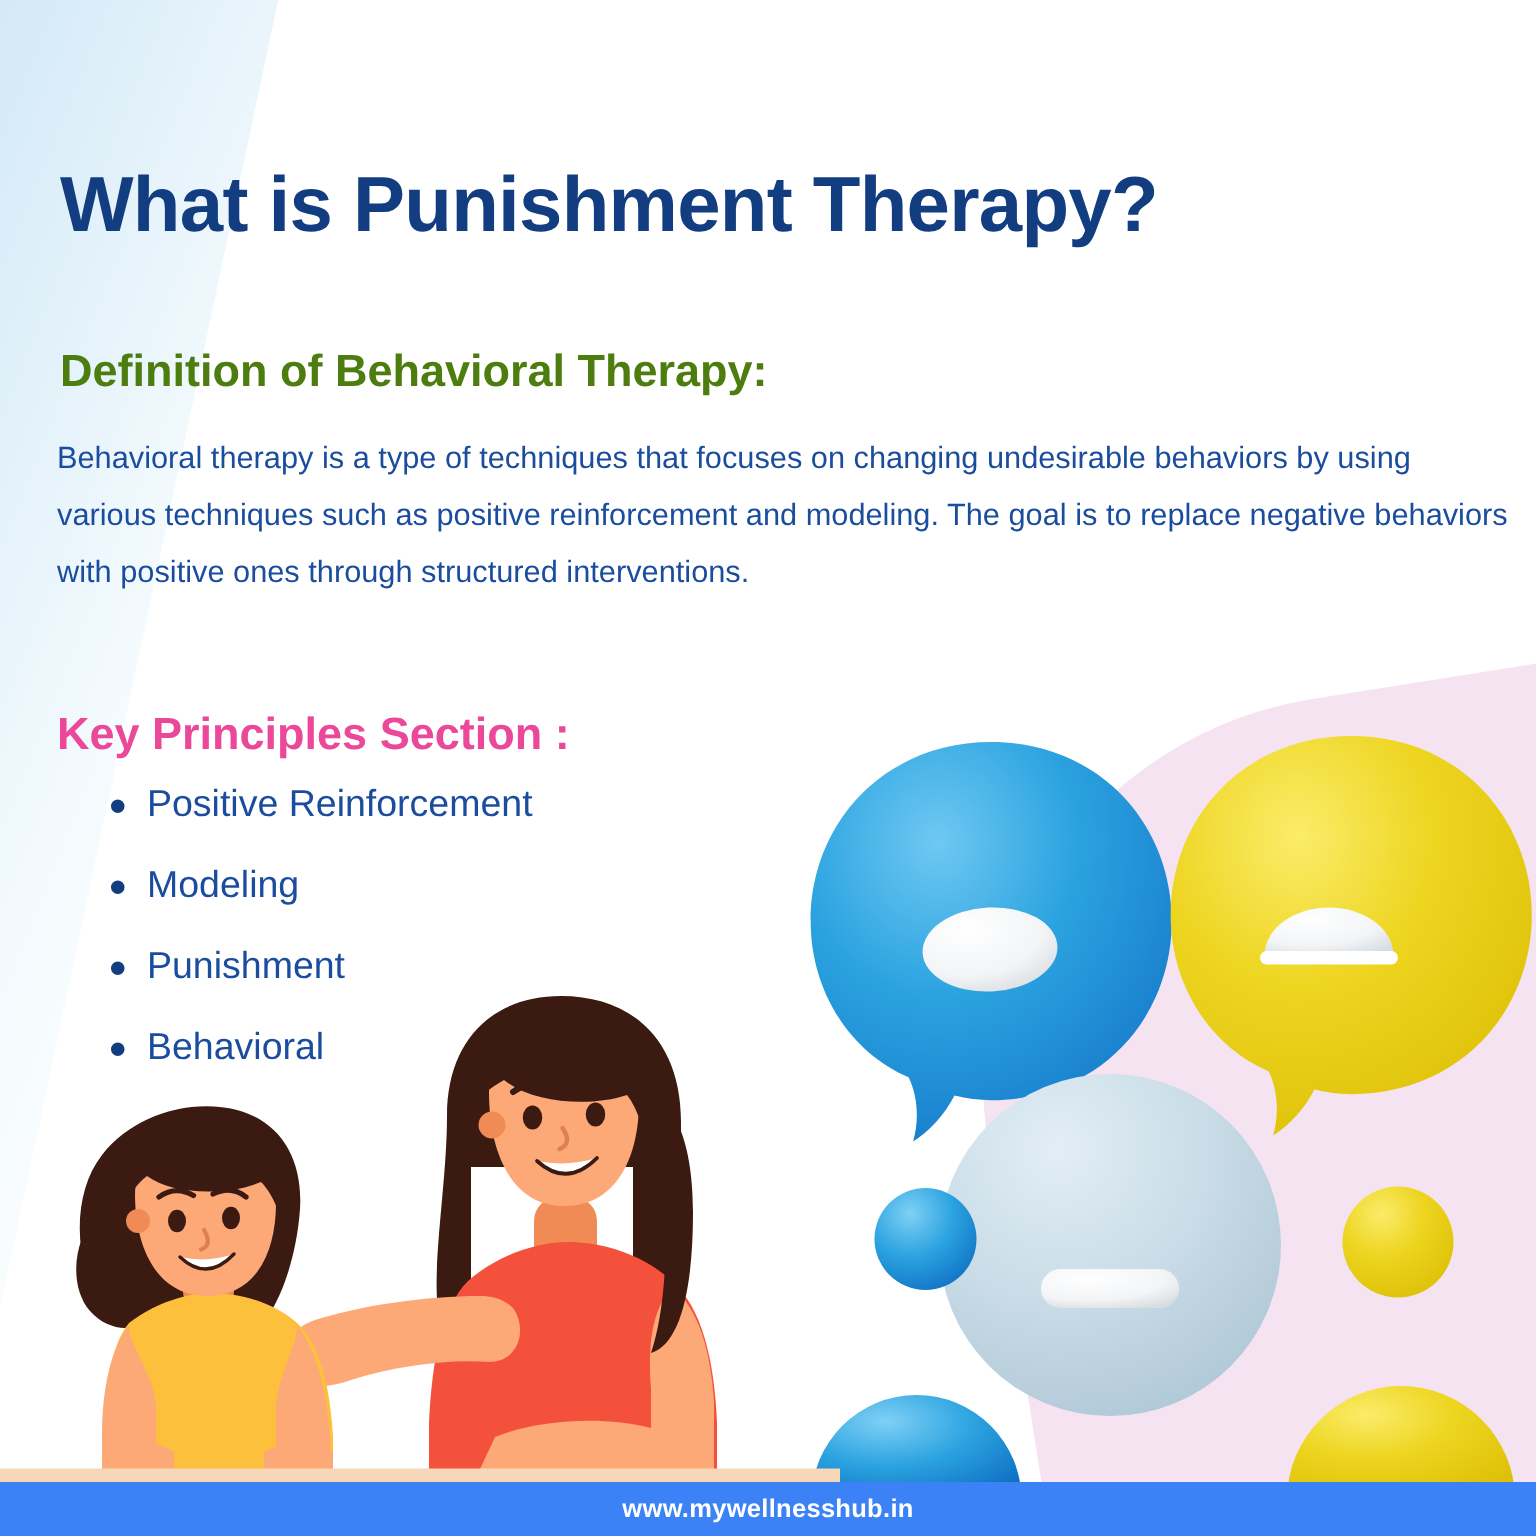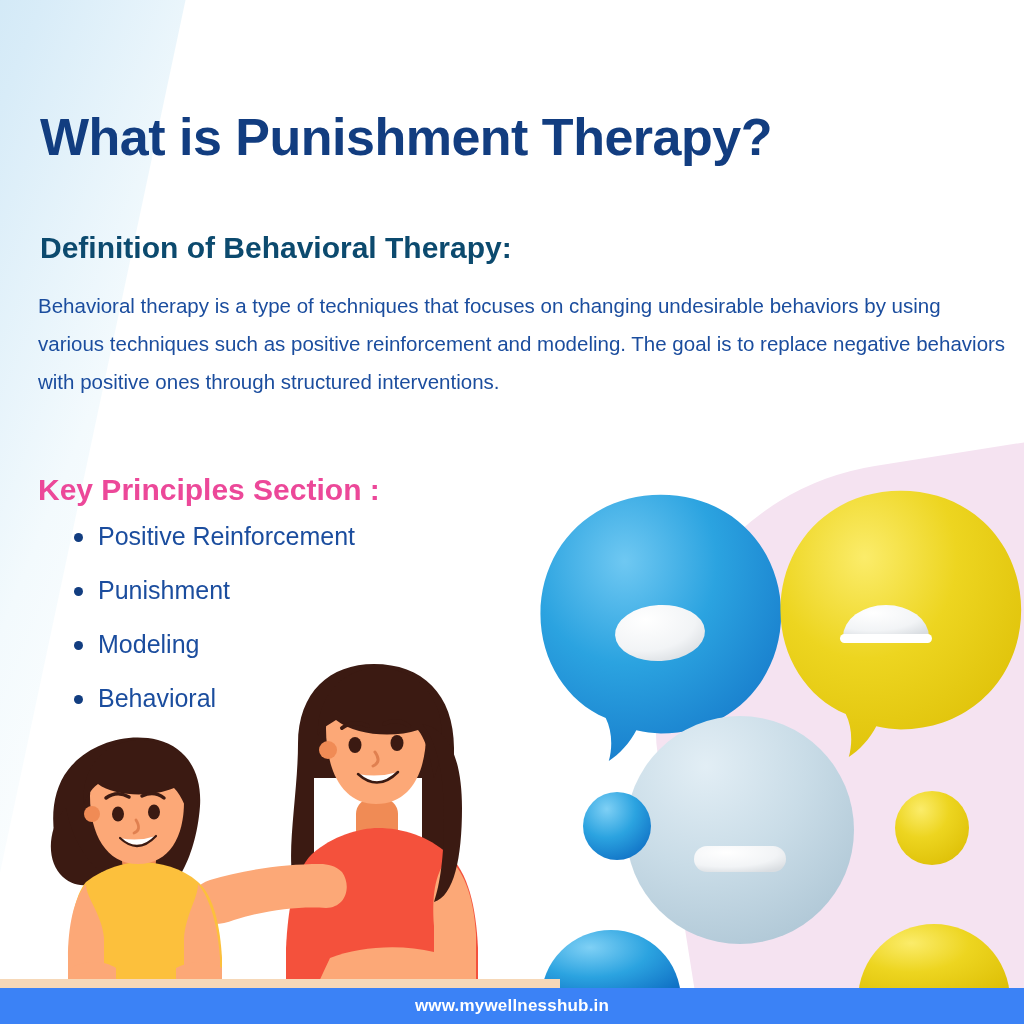--- a/index.html
+++ b/index.html
@@ -65,21 +65,21 @@
     letter-spacing: -0.5px;
     color: #123d80;
     white-space: nowrap;
   }
   .subhead {
     position: absolute;
     left: 40px;
     top: 206px;
     font-size: 30px;
     font-weight: 700;
-    color: #0c4a6e;
+    color: #4d7c0f;
   }
   .body-copy {
     position: absolute;
     left: 38px;
     top: 266px;
     width: 968px;
     font-size: 20.5px;
     line-height: 38px;
     color: #1b4d9e;
   }
@@ -345,25 +345,25 @@
 
     <h2 class="section-head">Key Principles Section :</h2>
 
     <ul class="bullets">
       <li>
         <span class="dot"></span>
         <span>Positive Reinforcement</span>
       </li>
       <li>
         <span class="dot"></span>
-        <span>Punishment</span>
+        <span>Modeling</span>
       </li>
       <li>
         <span class="dot"></span>
-        <span>Modeling</span>
+        <span>Punishment</span>
       </li>
       <li>
         <span class="dot"></span>
         <span>Behavioral</span>
       </li>
     </ul>
   </div>
 
   <div class="footer">
     <span class="footer-url">www.mywellnesshub.in</span>

